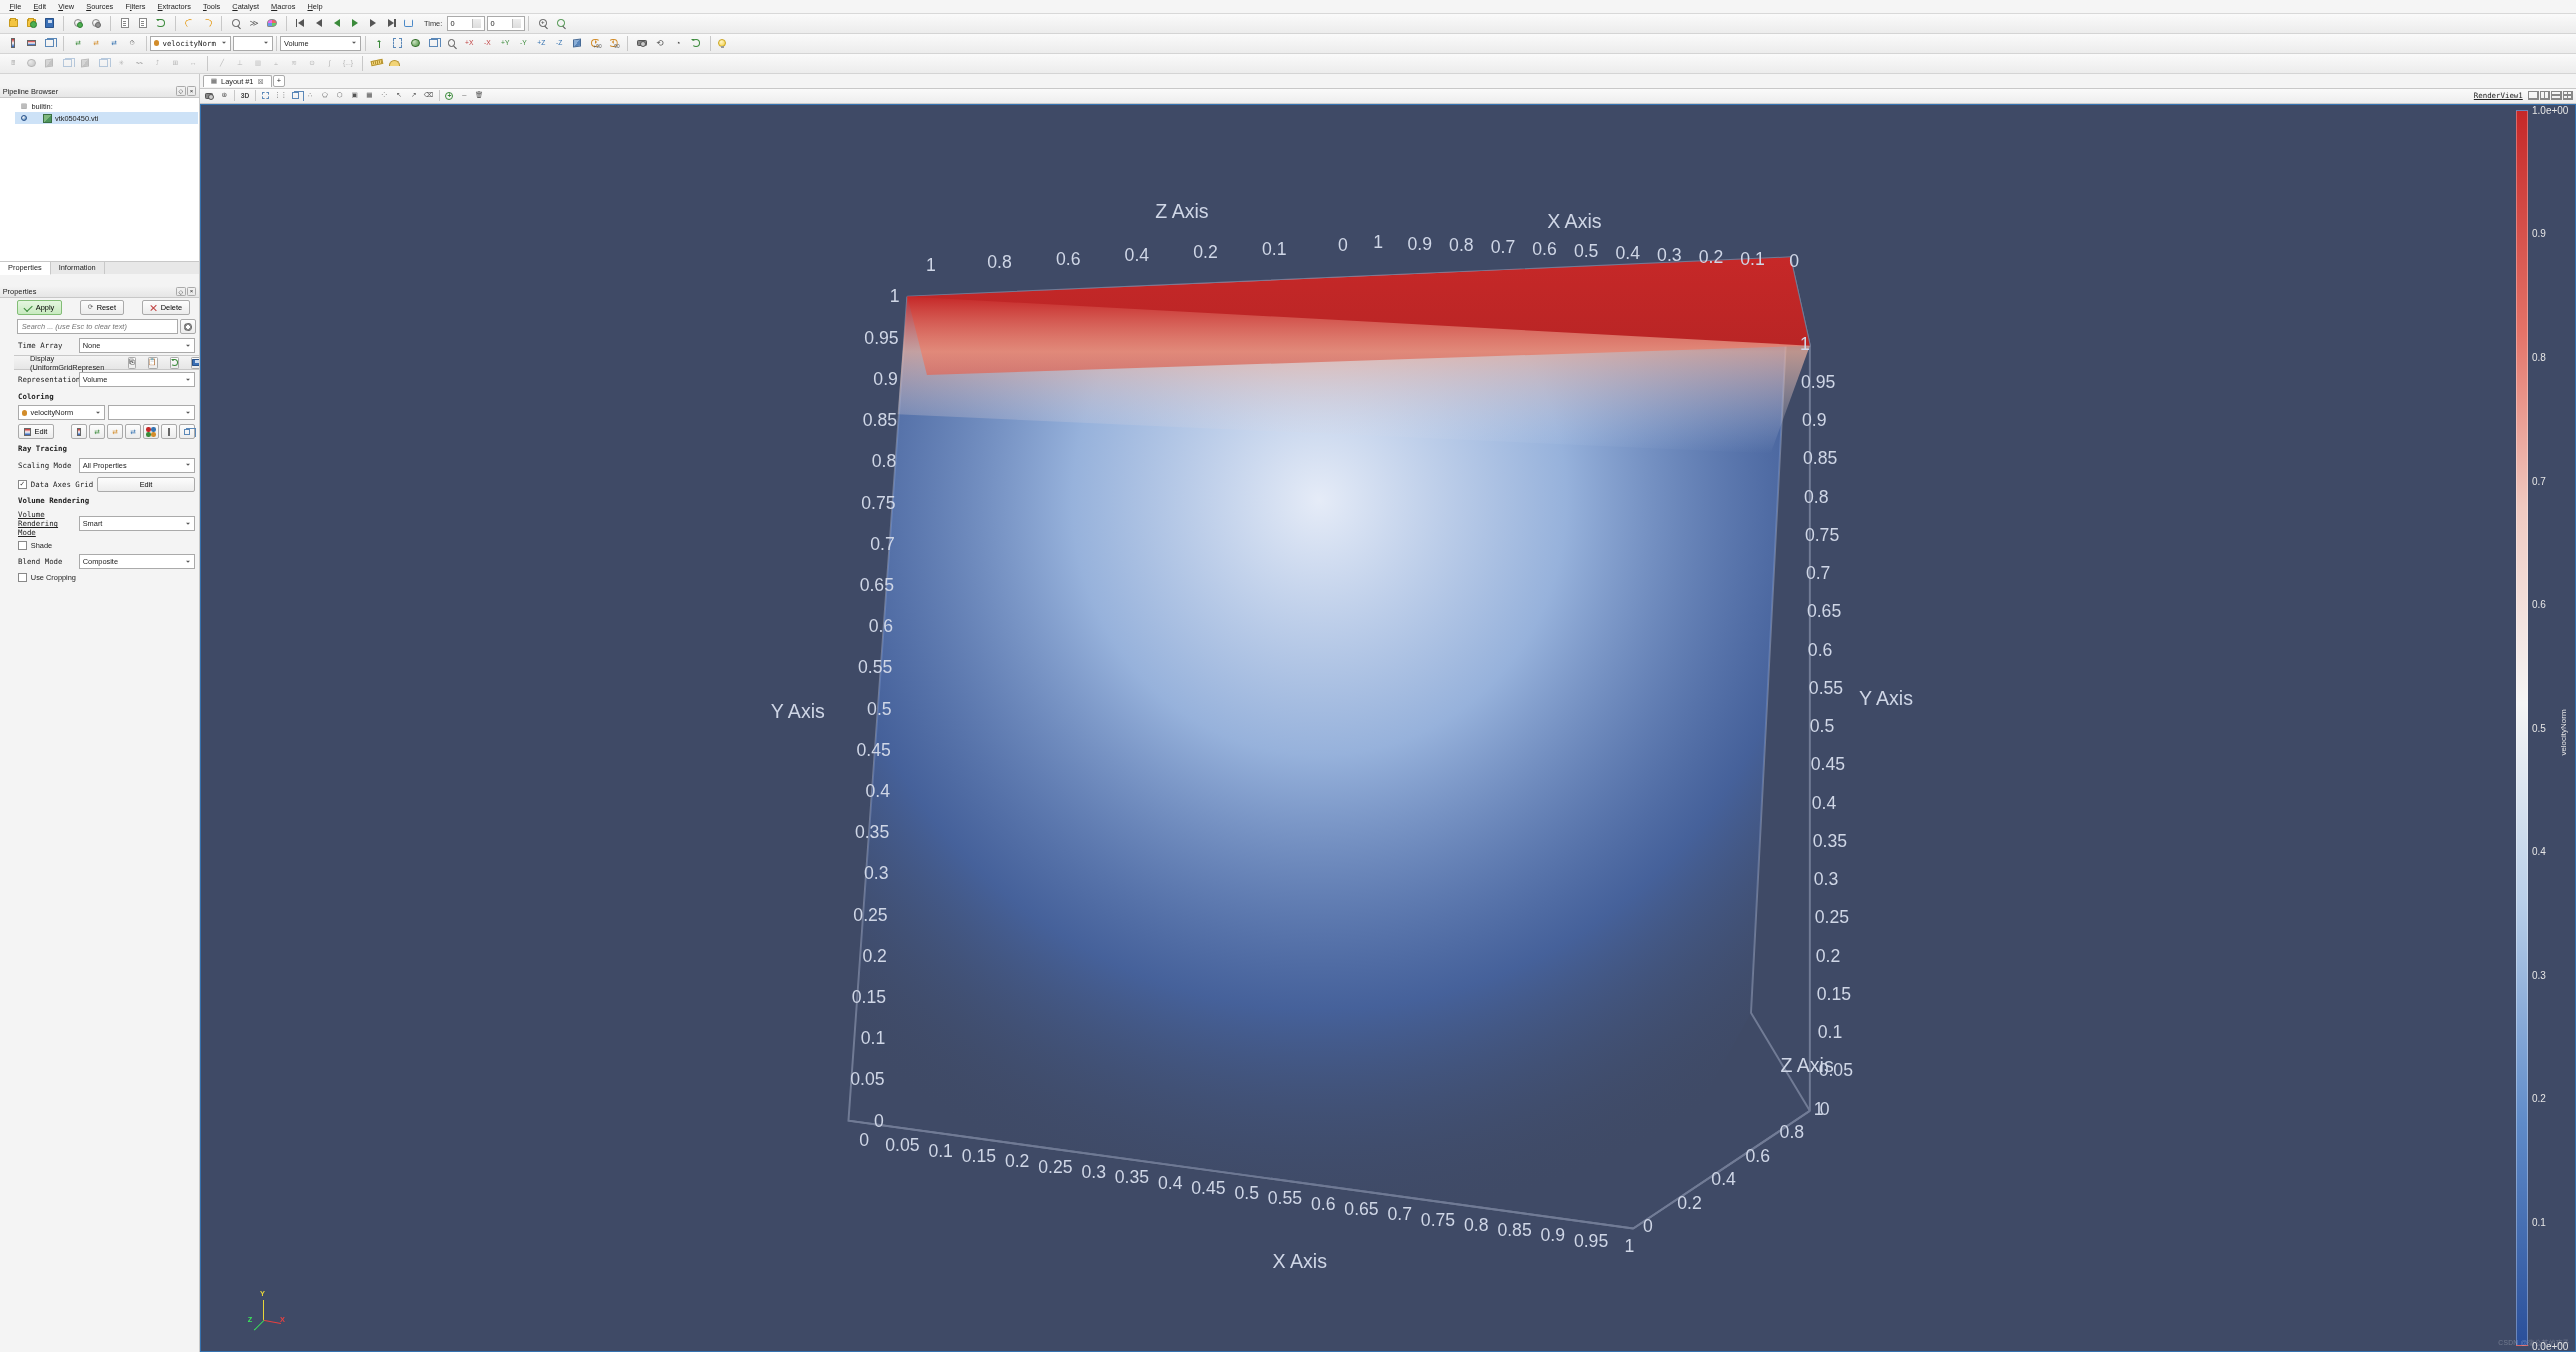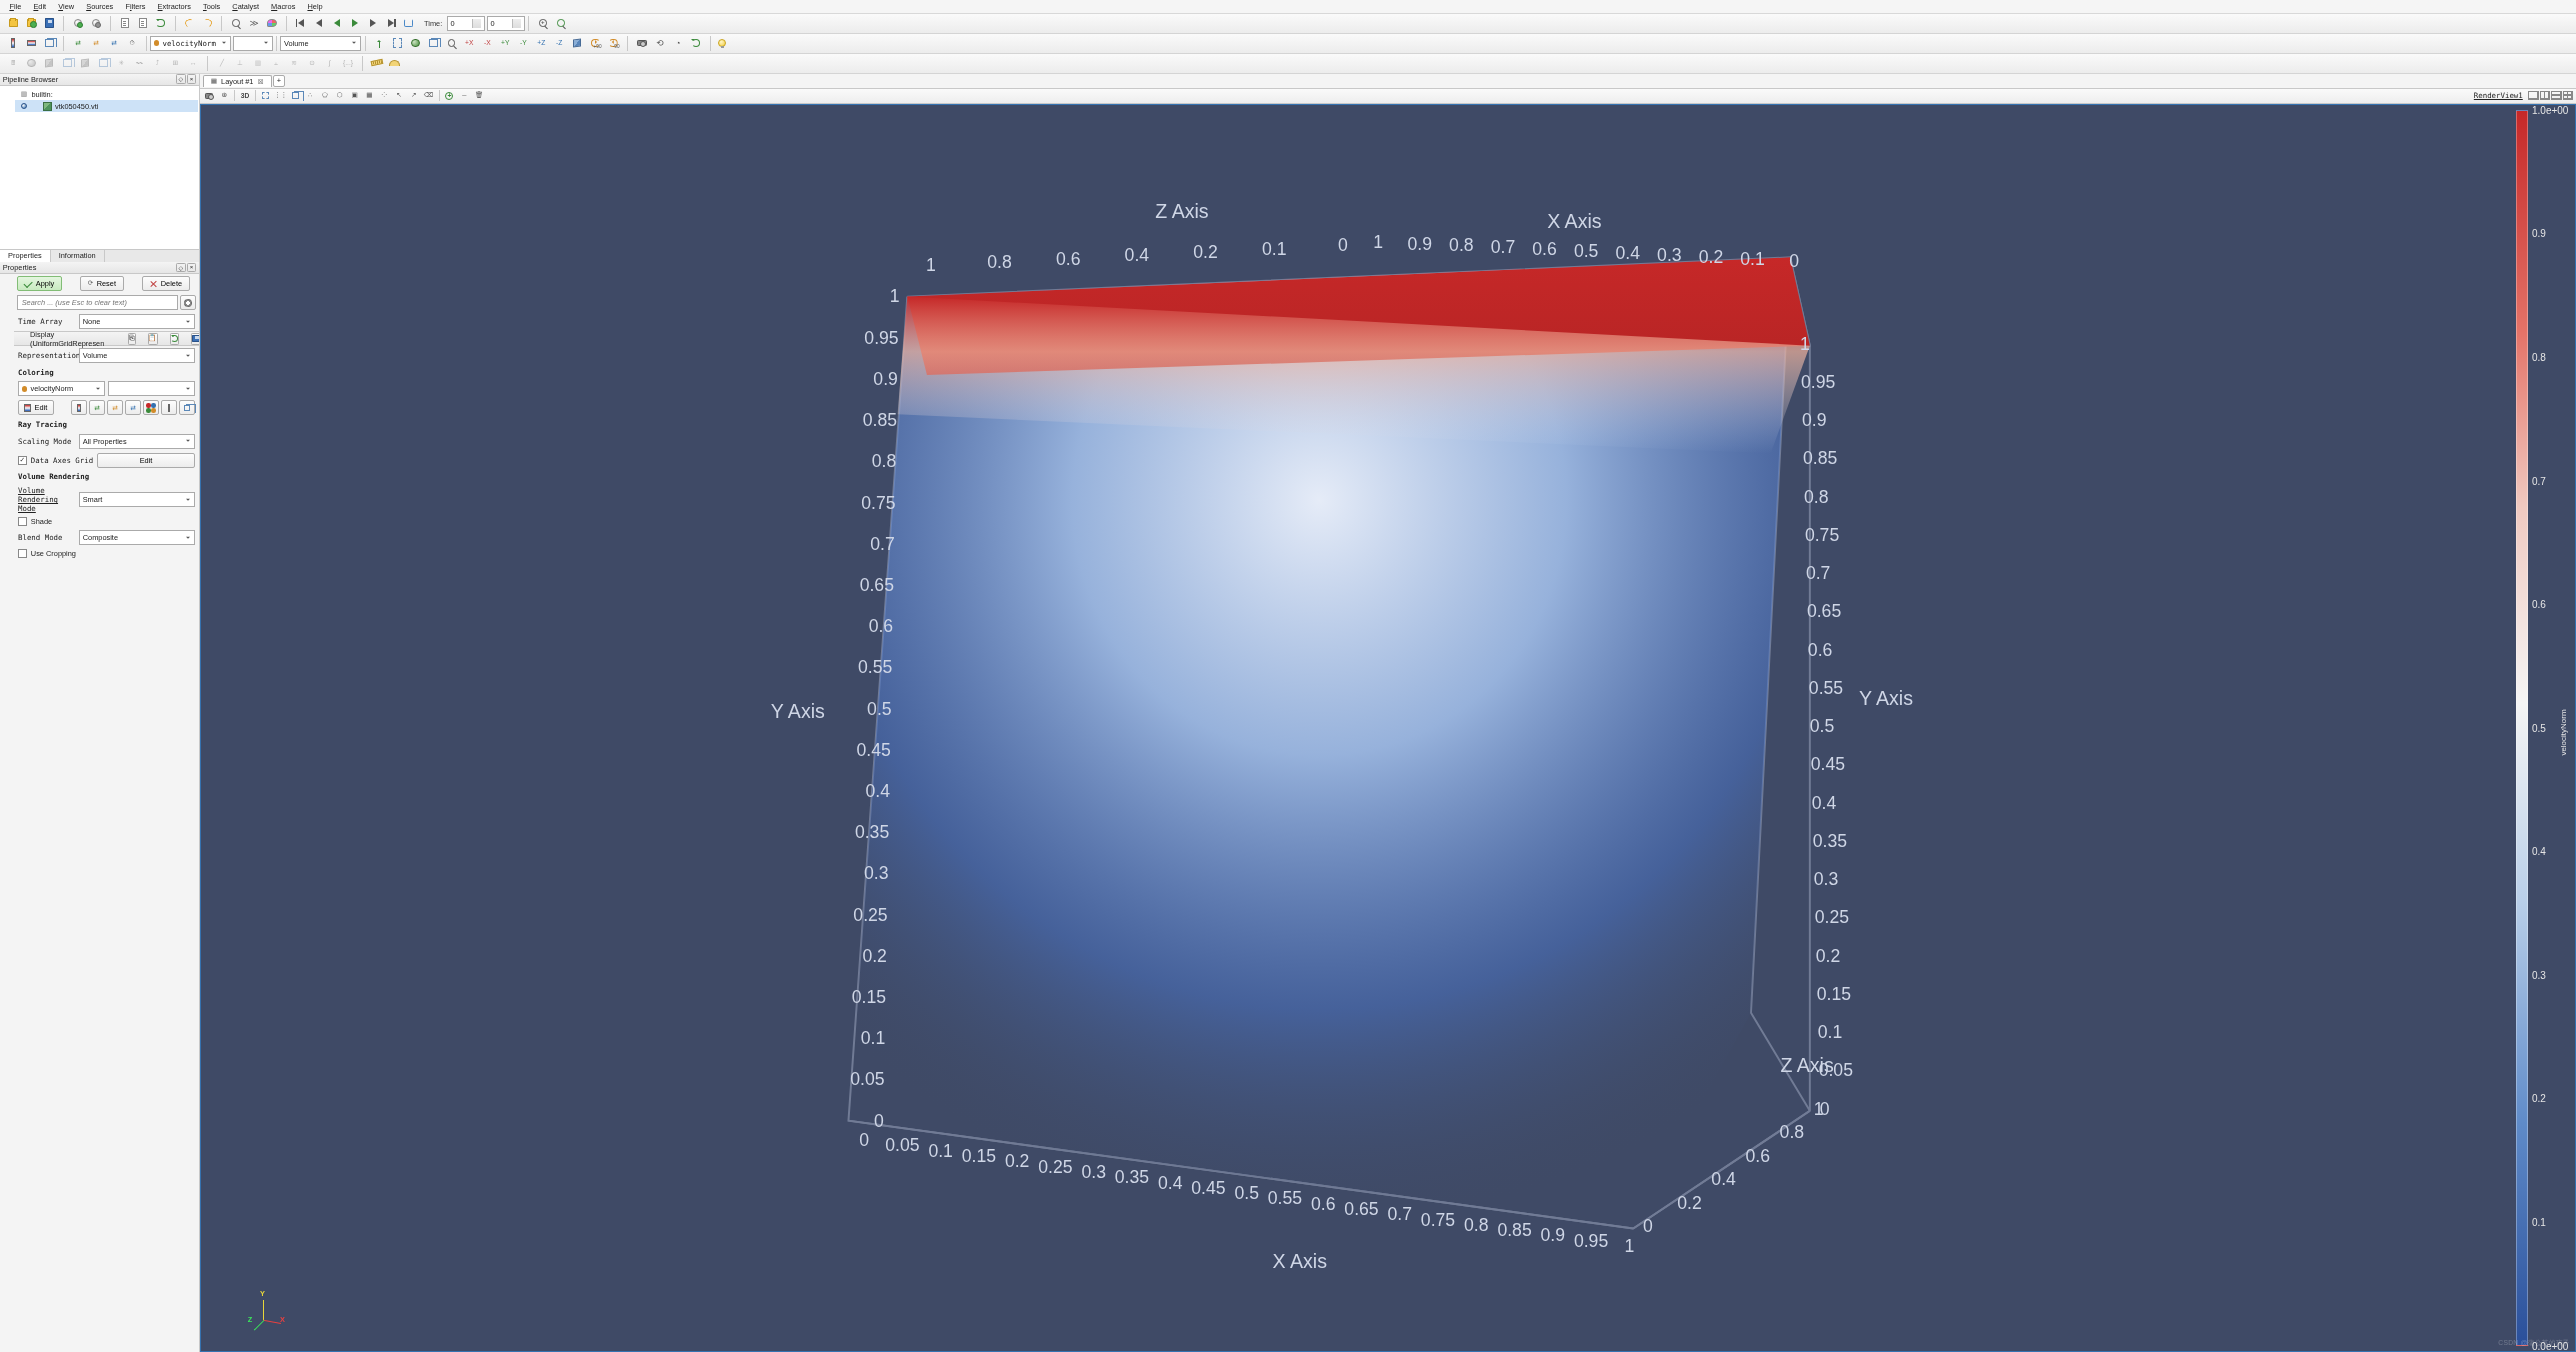--- a/index.html
+++ b/index.html
@@ -81,21 +81,21 @@
 .rot-ico{width:8.8px;height:8.8px;border:1.3px solid #d28c2a;border-radius:50%;border-right-color:transparent;position:relative;}
 .rot-ico::after{content:"";position:absolute;right:0;top:0;border:2px solid transparent;border-left-color:#d28c2a;}
 .rot-ico.ccw{transform:scaleX(-1);}
 .threed{font-size:6.7px;font-weight:bold;color:#444;}
 
 
 .main { flex: 1; display: flex; min-height: 0; }
 .leftcol { width: 200px; display: flex; flex-direction: column; border-right: 0.7px solid #c8c8c8; background: #f4f4f4; }
 
 
-.dock { display: flex; flex-direction: column; }
+.dock { display: flex; flex-direction: column; margin-top: 12px; }
 .dock-title { height: 12px; background: linear-gradient(#f4f4f4, #e6e6e6); border-bottom: 0.7px solid #c8c8c8; display: flex; align-items: center; padding: 0 2.7px; font-size: 7.4px; }
 .dock-title .spacer { flex: 1; }
 .dock-title .dbtn { width: 9.4px; height: 9.4px; border: 0.7px solid #aaa; border-radius: 1.3px; margin-left: 1.3px; display:flex;align-items:center;justify-content:center;font-size:6px;cursor:pointer;}
 .dock-body { flex: 1; background: #fff; overflow: hidden; padding-left: 14px; }
 
 
 .tree { padding: 2.7px 1.3px; font-family: Consolas, monospace; font-size: 7.4px; }
 .tree-row { display: flex; align-items: center; height: 12px; padding-left: 4px; gap: 2.7px; }
 .tree-row.sel { background: #cde2f7; }
 .tree-indent { width: 9.4px; }

